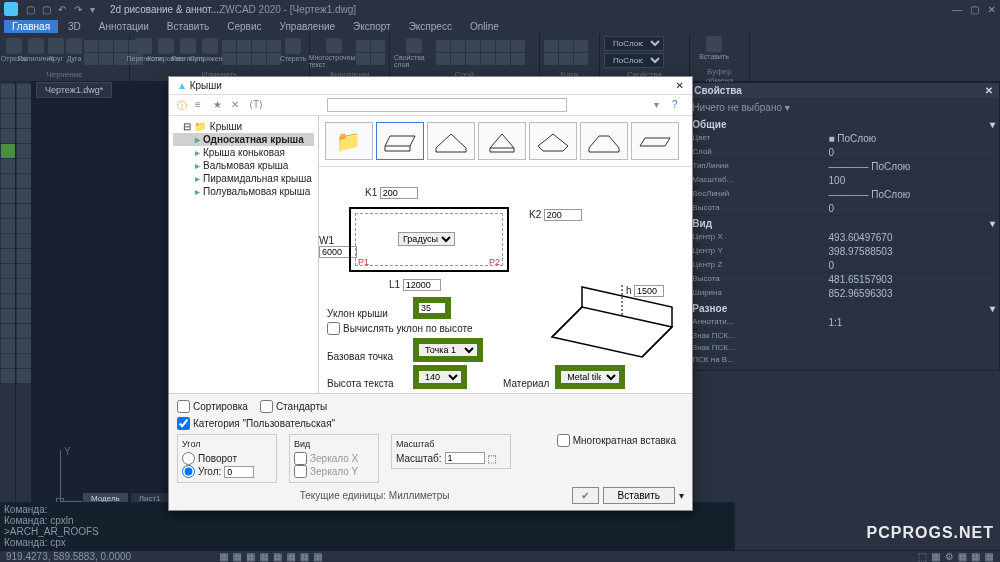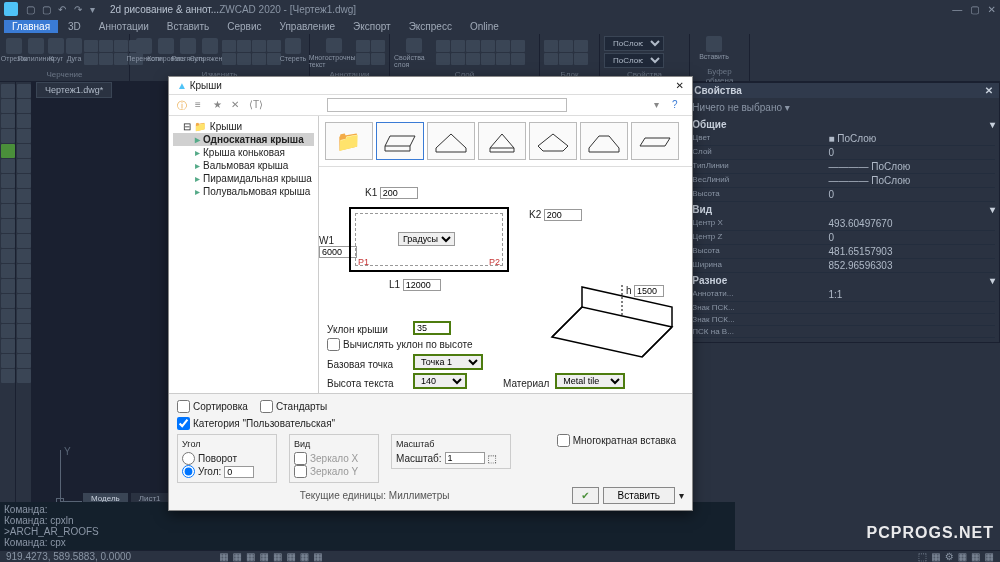--- a/index.html
+++ b/index.html
@@ -62,21 +62,21 @@
 .thumb svg{width:40px;height:30px}
 .preview-area{flex:1;padding:8px;position:relative;font-size:9px;color:#222}
 .dim-label{position:absolute;font-size:9px}
 .dim-input{border:1px solid #999;width:38px;font-size:9px;padding:0 2px}
 .roof-rect{position:absolute;top:40px;left:30px;width:160px;height:65px;border:2px solid #000}
 .roof-dash{position:absolute;top:46px;left:36px;width:148px;height:53px;border:1px dashed #999}
 .roof-3d{position:absolute;top:90px;right:10px;width:150px;height:110px}
 .param-rows{position:absolute;bottom:0;left:0;right:0;padding:4px 8px;font-size:9px;display:flex;flex-direction:column;gap:3px}
 .param-row{display:flex;align-items:flex-end;gap:6px}
 .param-row label{width:80px}
-.param-row select,.param-row input{border:2px solid #4d7c0f;font-size:9px;padding:0 2px}
+.param-row select,.param-row input{border:6px solid #4d7c0f;font-size:9px;padding:0 2px}
 .dlg-bottom{border-top:1px solid #ccc;padding:6px 8px;font-size:9px;color:#222;display:flex;flex-direction:column;gap:4px}
 .bottom-row{display:flex;gap:12px;align-items:center}
 .check{display:flex;align-items:center;gap:3px}
 .cmd-area{position:absolute;bottom:12px;left:0;width:735px;background:#14202c;color:#8a95a5;font-family:monospace;font-size:9px;padding:2px 4px}
 .cmd-line{padding:0}
 .status{position:absolute;bottom:0;left:0;right:0;height:12px;background:#2a3241;border-top:1px solid #1a2030;color:#8a95a5;font-size:8px;padding:0 6px;display:flex;align-items:center;gap:8px}
 .model-tabs{position:absolute;bottom:45px;left:50px;display:flex;gap:1px}
 .model-tab{background:#2a3241;color:#8a95a5;padding:1px 8px;font-size:8px;border:1px solid #1a2030}
 .model-tab.active{background:#3a4555;color:#c8d0dc}
 .watermark{position:absolute;bottom:20px;right:6px;color:#fff;font-size:16px;font-weight:bold;letter-spacing:1px;opacity:0.9}
@@ -457,36 +457,44 @@
             </div>
             <div class="prop-row">
               <div class="prop-name">Слой</div>
               <div class="prop-val">0</div>
             </div>
             <div class="prop-row">
               <div class="prop-name">ТипЛинии</div>
               <div class="prop-val">———— ПоСлою</div>
             </div>
             <div class="prop-row">
+              <div class="prop-name">Масштаб...</div>
+              <div class="prop-val">100</div>
+            </div>
+            <div class="prop-row">
               <div class="prop-name">ВесЛиний</div>
               <div class="prop-val">———— ПоСлою</div>
             </div>
             <div class="prop-row">
               <div class="prop-name">Высота</div>
               <div class="prop-val">0</div>
             </div>
           </div>
         <div class="prop-section">
             <span>Вид</span>
             <span>▾</span>
           </div>
         <div id="props-view">
             <div class="prop-row">
               <div class="prop-name">Центр X</div>
               <div class="prop-val">493.60497670</div>
+            </div>
+            <div class="prop-row">
+              <div class="prop-name">Центр Y</div>
+              <div class="prop-val">398.97588503</div>
             </div>
             <div class="prop-row">
               <div class="prop-name">Центр Z</div>
               <div class="prop-val">0</div>
             </div>
             <div class="prop-row">
               <div class="prop-name">Высота</div>
               <div class="prop-val">481.65157903</div>
             </div>
             <div class="prop-row">

